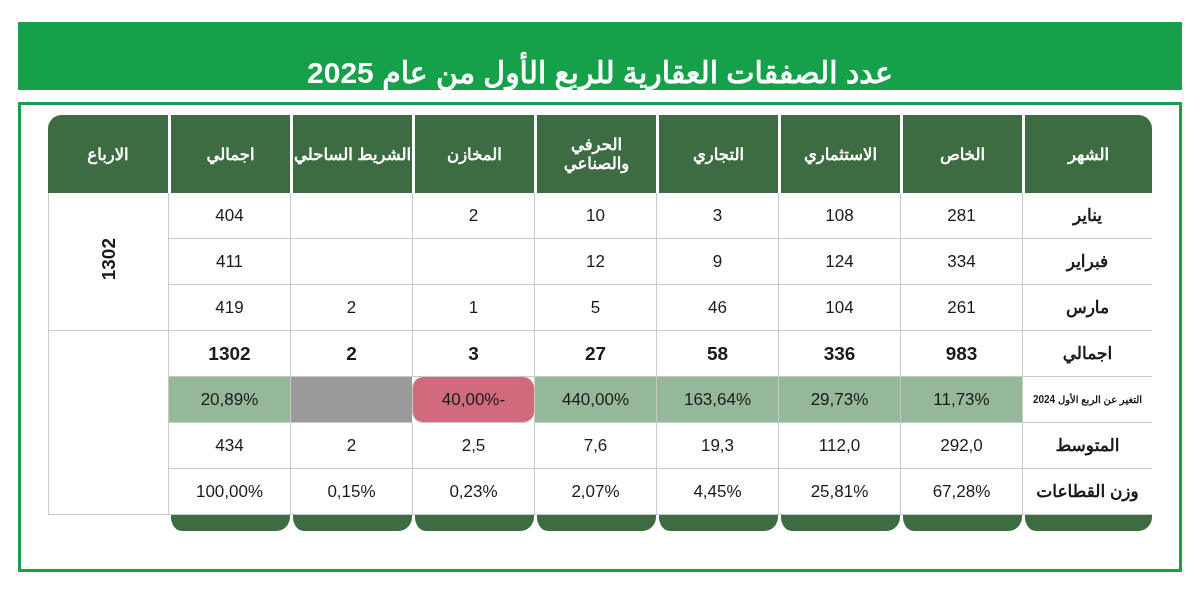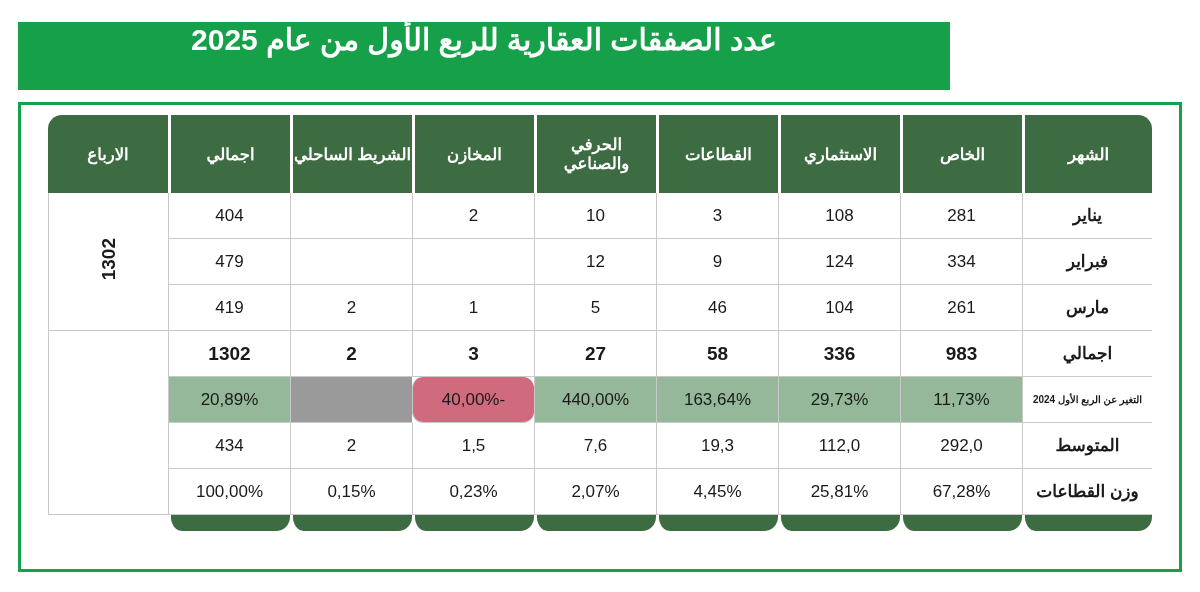--- a/index.html
+++ b/index.html
@@ -19,26 +19,26 @@
     width: 1200px;
     height: 592px;
     box-sizing: border-box;
   }
 
   
   .title-bar {
     position: absolute;
     left: 18px;
     top: 22px;
-    width: 932px;
+    width: 1164px;
     height: 68px;
     background: #16A34A;
     background: #17a04a;
     display: flex;
-    align-items: flex-start;
+    align-items: flex-end;
     justify-content: center;
   }
   .title-bar .title-text {
     color: #ffffff;
     font-size: 30px;
     font-weight: bold;
     letter-spacing: 0.5px;
     direction: rtl;
     text-align: center;
   }
@@ -200,21 +200,21 @@
         <col style="width:122px">
         <col style="width:122px">
         <col style="width:120px">
       </colgroup>
 
       <tbody>
           <tr class="head">
         <th class="first-col">الشهر</th>
         <th>الخاص</th>
         <th>الاستثماري</th>
-        <th>القطاعات</th>
+        <th>التجاري</th>
         <th>الحرفي والصناعي</th>
         <th>المخازن</th>
         <th>الشريط الساحلي</th>
         <th>اجمالي</th>
         <th class="last-col">الارباع</th>
       </tr>
 
       <tr class="body">
         <td class="rowlabel">يناير</td>
         <td>281</td>
@@ -230,21 +230,21 @@
       </tr>
 
       <tr class="body">
         <td class="rowlabel">فبراير</td>
         <td>334</td>
         <td>124</td>
         <td>9</td>
         <td>12</td>
         <td></td>
         <td></td>
-        <td>479</td>
+        <td>411</td>
       </tr>
 
       <tr class="body">
         <td class="rowlabel">مارس</td>
         <td>261</td>
         <td>104</td>
         <td>46</td>
         <td>5</td>
         <td>1</td>
         <td>2</td>
@@ -273,21 +273,21 @@
         <td class="chg-none"></td>
         <td class="chg">20,89%</td>
       </tr>
 
       <tr class="body">
         <td class="rowlabel">المتوسط</td>
         <td>292,0</td>
         <td>112,0</td>
         <td>19,3</td>
         <td>7,6</td>
-        <td>1,5</td>
+        <td>2,5</td>
         <td>2</td>
         <td>434</td>
       </tr>
 
       <tr class="body">
         <td class="rowlabel">وزن القطاعات</td>
         <td>67,28%</td>
         <td>25,81%</td>
         <td>4,45%</td>
         <td>2,07%</td>

